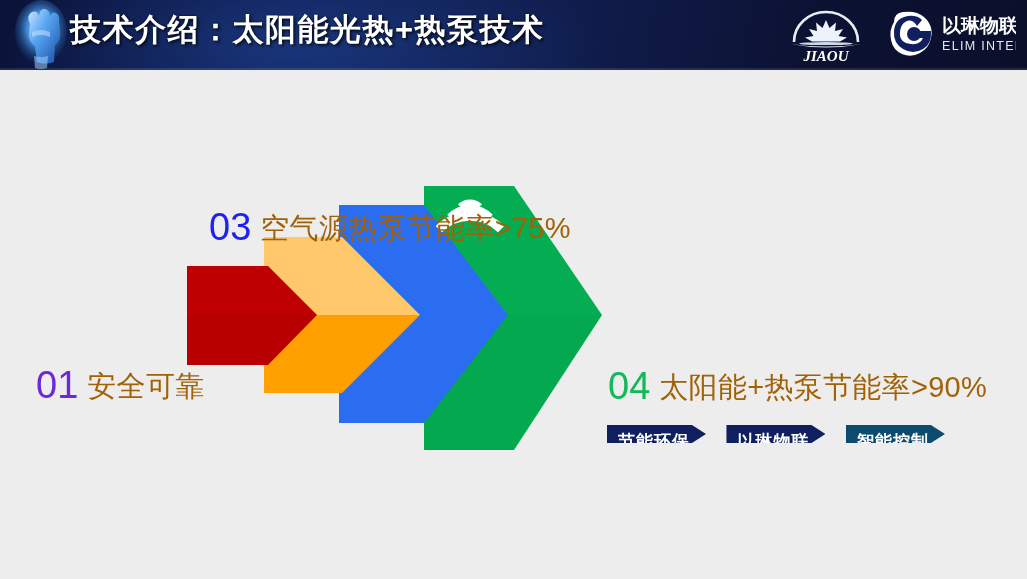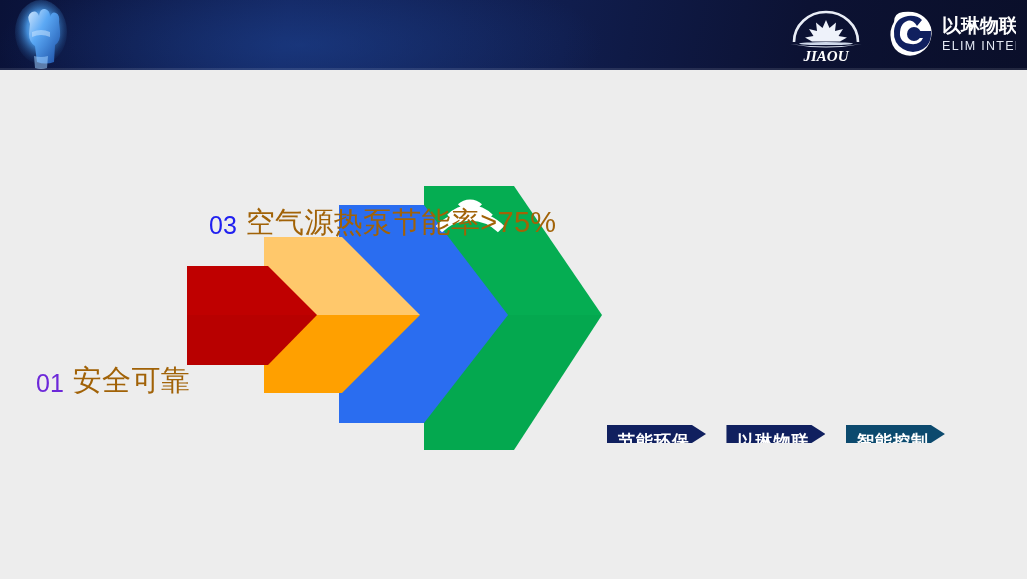--- a/index.html
+++ b/index.html
@@ -38,21 +38,21 @@
   #logo-jiaou{position:absolute;left:786px;top:6px;width:80px;height:58px;}
   #logo-elim{position:absolute;left:884px;top:8px;width:132px;height:54px;}
 
   
   #stage{position:absolute;left:0;top:70px;width:1027px;height:509px;}
   #arrows{position:absolute;left:0;top:0;width:1027px;height:509px;}
 
   
   .lbl{position:absolute;white-space:nowrap;line-height:1;}
   .lbl .num{
-    font-size:25px;font-weight:normal;letter-spacing:0px;
+    font-size:38px;font-weight:normal;letter-spacing:0px;
     vertical-align:-2px;
   }
   .lbl .txt{
     font-size:29px;color:#a16207;margin-left:9px;letter-spacing:0.3px;
   }
 
   #label-01{left:36px;top:296px;}
   #label-01 .num{color:#6d28d9;}
   #label-02{left:138px;top:421px;}
   #label-02 .num{color:#f59b15;}
@@ -90,20 +90,21 @@
         <stop offset="100%" stop-color="#1b4fa8"></stop>
       </linearGradient>
     </defs>
     <ellipse cx="29" cy="34" rx="26" ry="32" fill="url(#fistGlow)"></ellipse>
     <path d="M18 26 q-4 -9 2 -12 q5 -2 7 4 q1 -8 6 -7 q5 1 5 8 q2 -6 6 -4 q4 2 3 9
              l1 9 q1 10 -5 14 l-1 17 q-8 3 -17 0 l-2 -16 q-6 -4 -6 -12 z" fill="url(#fistBody)" opacity="0.95"></path>
     <path d="M20 34 q9 -4 18 0 l0 5 q-9 -4 -18 0 z" fill="#cfe8ff" opacity="0.5"></path>
     <path d="M22 58 q7 2 14 0 l-1 12 q-6 2 -12 0 z" fill="#9fd0ff" opacity="0.55"></path>
   </svg>
 
+  <div id="header-title">技术介绍：太阳能光热+热泵技术</div>
 
   <svg id="logo-jiaou" viewBox="0 0 80 58">
     <g>
       <path d="M8 36 A32 30 0 0 1 72 36" fill="none" stroke="#e9edf6" stroke-width="2.6"></path>
       <path d="M40 14 l3.5 8 l6.5 -5.5 l-1 8.5 l8 -2 l-4.5 7 l8.5 1.5
                l-7 4 H26 l-7 -4 l8.5 -1.5 l-4.5 -7 l8 2 l-1 -8.5 l6.5 5.5 z" fill="#eef2fa"></path>
       <path d="M4 38 q36 5 72 0 q-36 7 -72 0 z" fill="#dde5f2"></path>
       <ellipse cx="40" cy="37.6" rx="27" ry="1.5" fill="#cfd9ea"></ellipse>
     </g>
     <text x="40" y="55" text-anchor="middle" font-family="Liberation Serif, serif" font-size="15" font-weight="bold" font-style="italic" fill="#ffffff">JIAOU</text>
@@ -155,19 +156,22 @@
 
   <div class="lbl" id="label-01">
     <span class="num">01</span><span class="txt">安全可靠</span>
   </div>
 
 
   <div class="lbl" id="label-03">
     <span class="num">03</span><span class="txt">空气源热泵节能率&gt;75%</span>
   </div>
 
+  <div class="lbl" id="label-04">
+    <span class="num">04</span><span class="txt">太阳能+热泵节能率&gt;90%</span>
+  </div>
 
   <div id="badges">
     <span class="badge" style="background: rgb(16, 32, 95);">节能环保</span>
     <span class="badge" style="background: rgb(16, 32, 95);">以琳物联</span>
     <span class="badge" style="background: #0c4a6e;">智能控制</span>
   </div>
 </div>
 
 </body></html>

